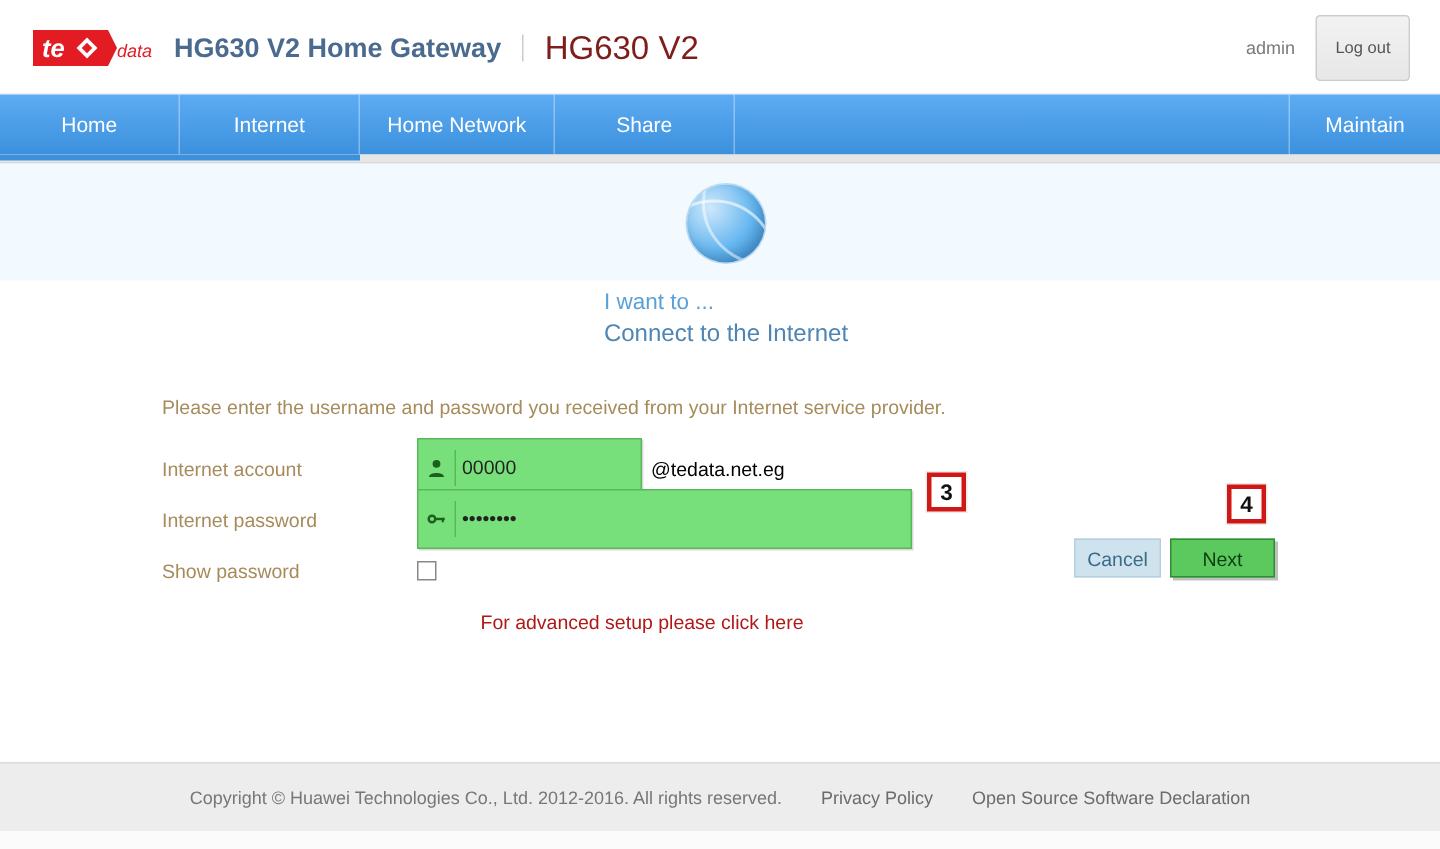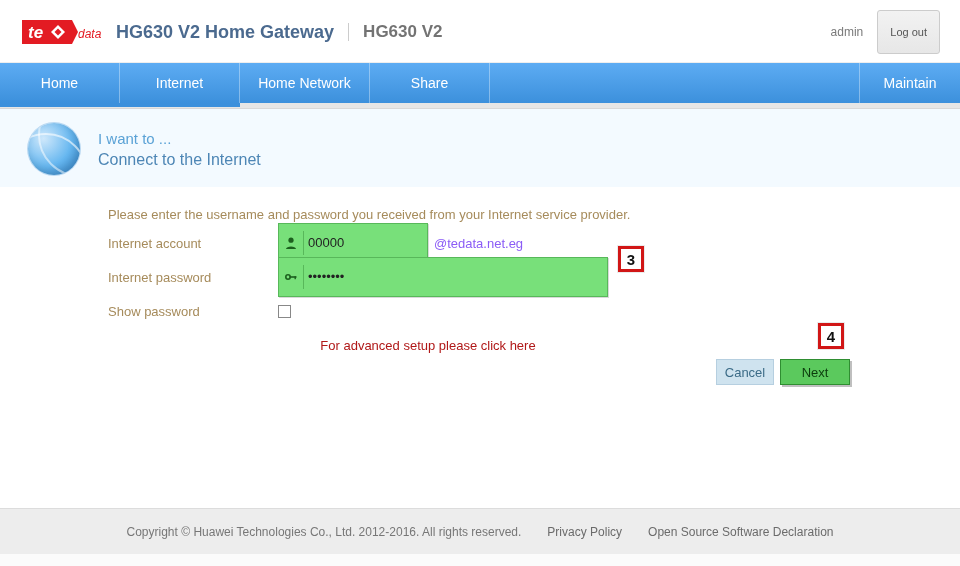--- a/index.html
+++ b/index.html
@@ -33,23 +33,23 @@
     font-weight: bold;
     color: #4b6a8f;
   }
   .title-sep {
     width: 1px;
     height: 18px;
     background: #ccc;
     margin: 0 14px;
   }
   .title-sub {
-    font-size: 17px;
-    font-weight: bold;
-    color: #737373;
+    font-size: 22px;
+    font-weight: normal;
+    color: #7f1d1d;
   }
   .header-spacer { flex: 1; }
   .user {
     font-size: 12px;
     color: #7a7a7a;
     margin-right: 14px;
   }
   .logout {
     font-size: 11px;
     padding: 15px 12px;
@@ -107,20 +107,21 @@
     top:78px;
     bottom:0;
     background:#fff;
   }
   .intro {
     display: flex;
     align-items: center;
     gap: 18px;
     margin-left: 8px;
     position: relative;
+    flex-direction: column;
   }
   .globe {
     width: 52px;
     height: 52px;
     border-radius: 50%;
     background: radial-gradient(circle at 30% 30%, #cfe8fb 0%, #66b7f0 55%, #2d84cf 100%);
     position: relative;
     overflow: hidden;
     box-shadow: inset -3px -4px 8px rgba(0,0,0,0.15), 0 0 0 1px #b9d8f2;
   }
@@ -142,21 +143,21 @@
   }
   .intro-text .line1 { color:#5aa2d6; font-size:15px; }
   .intro-text .line2 { color:#4d86b5; font-size:16px; margin-top:4px; }
 
   .form-area {
     position: relative;
     margin: 32px 0 0 88px;
     font-size: 13px;
     color: #777;
   }
-  .instr { color:#a68b5b; font-size:13px; margin-bottom:6px; }
+  .instr { color:#a68b5b; font-size:13px; margin-bottom:18px; }
   .row { display:flex; align-items:center; height:30px; margin-bottom:4px; position:relative; }
   .lbl { width:170px; color:#a68b5b; }
   .field {
     background:#78e07a;
     border:1px solid #58b85a;
     height:40px;
     display:flex;
     align-items:center;
     padding:0 4px 0 0;
     box-shadow: 1px 1px 0 rgba(0,0,0,0.15);
@@ -172,21 +173,21 @@
   }
   .field-text {
     font-size:13px;
     color:#222;
     padding-left:4px;
     border-left:1px solid #58b85a;
     height:24px;
     line-height:24px;
     flex:1;
   }
-  .suffix { font-size:13px; color:#8b5cf6; margin-left:6px; }
+  .suffix { font-size:13px; color:#000000; margin-left:6px; }
   .chk {
     width:13px;height:13px;border:1px solid #888;background:#fff;
     display:inline-block; position:relative;
   }
   .adv-link {
     text-align:center;
     color:#b01818;
     font-size:13px;
     margin:12px 0 0 0;
     width: 640px;

